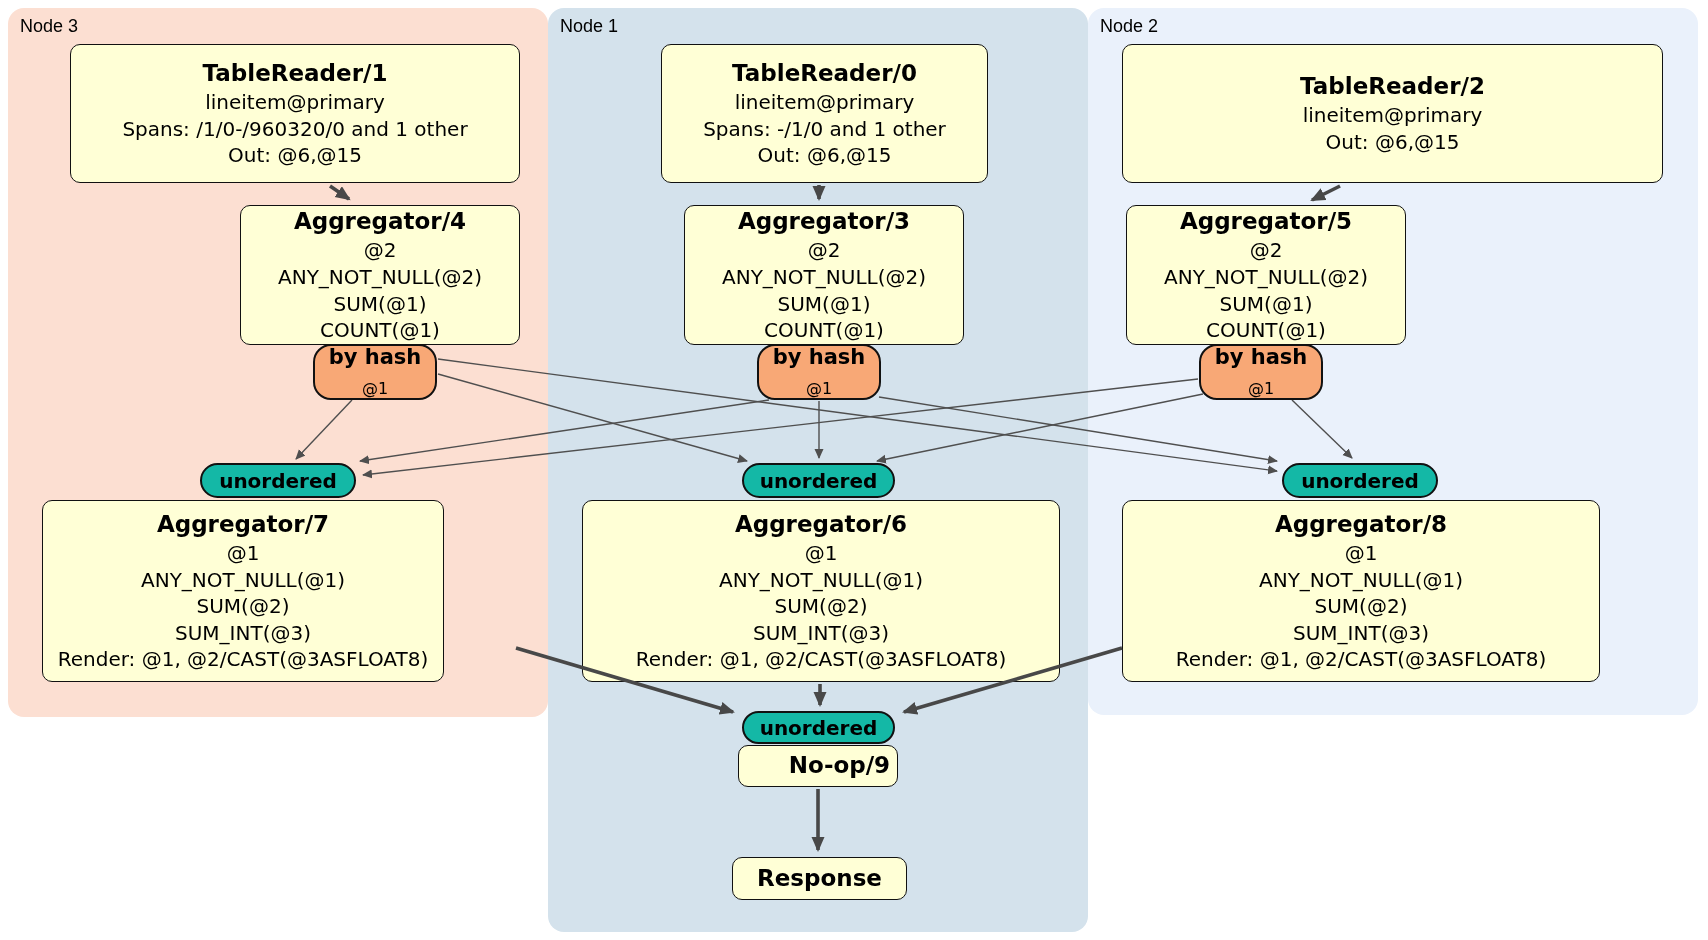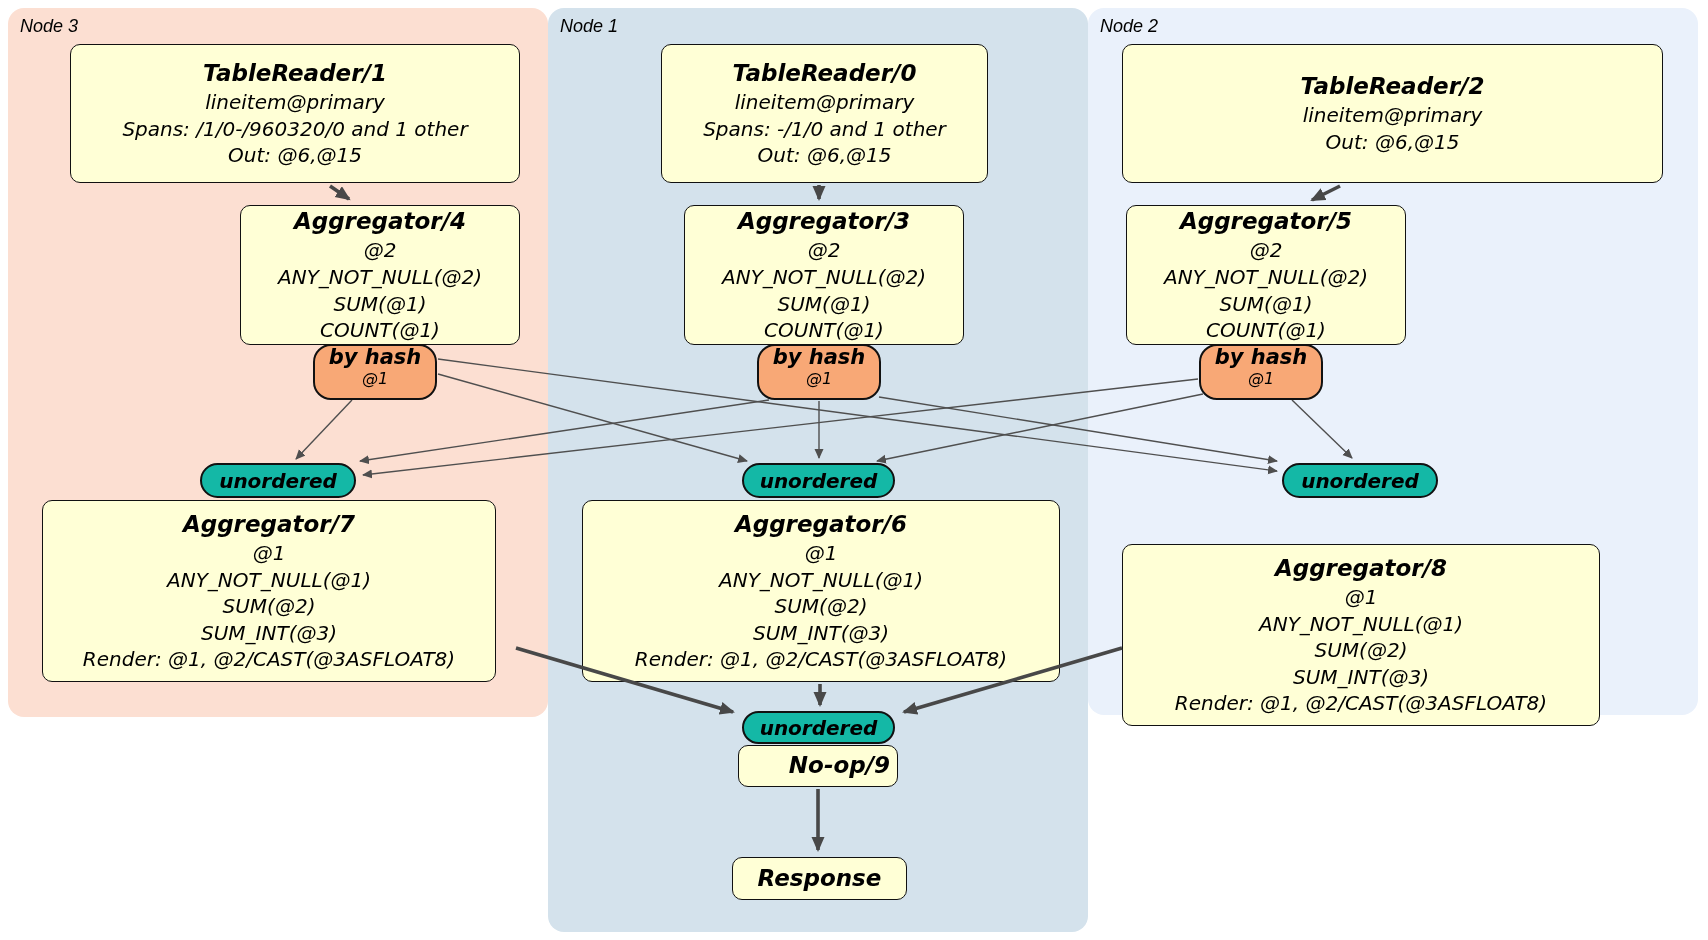--- a/index.html
+++ b/index.html
@@ -1,18 +1,18 @@
 <!DOCTYPE html>
 <html><head>
 <meta charset="utf-8">
 <style>
   html,body{margin:0;padding:0;background:#ffffff;}
   #canvas{
     position:relative;width:1708px;height:940px;overflow:hidden;
-    font-family:"DejaVu Sans",sans-serif;color:#000;background:#ffffff;font-style:italic;
+    font-family:"DejaVu Sans",sans-serif;color:#000;background:#ffffff;
   }
   .region{position:absolute;border-radius:16px;z-index:0;}
   #region-node3{left:8px;top:8px;width:540px;height:709px;background:#fcdfd2;}
   #region-node1{left:548px;top:8px;width:540px;height:924px;background:#d4e2ec;}
   #region-node2{left:1088px;top:8px;width:610px;height:707px;background:#eaf1fb;}
   .region-label{
     position:absolute;left:12px;top:8px;font-size:18px;color:#000;
     font-family:"Liberation Sans",sans-serif;
   }
   .pbox{
@@ -21,28 +21,28 @@
     text-align:center;z-index:1;box-sizing:border-box;
   }
   .btitle{font-weight:bold;font-size:23px;line-height:1.35;}
   .bline{font-size:20px;line-height:1.33;white-space:nowrap;}
   #tr1{left:70px;top:44px;width:450px;height:139px;}
   #tr0{left:661px;top:44px;width:327px;height:139px;}
   #tr2{left:1122px;top:44px;width:541px;height:139px;}
   #agg4{left:240px;top:205px;width:280px;height:140px;}
   #agg3{left:684px;top:205px;width:280px;height:140px;}
   #agg5{left:1126px;top:205px;width:280px;height:140px;}
-  #agg7{left:42px;top:500px;width:454px;height:182px;}
+  #agg7{left:42px;top:500px;width:402px;height:182px;}
   #agg6{left:582px;top:500px;width:478px;height:182px;}
-  #agg8{left:1122px;top:500px;width:478px;height:182px;margin-top:44px;}
+  #agg8{left:1122px;top:500px;width:478px;height:182px;}
   #noop{left:738px;top:745px;width:160px;height:42px;padding-left:43px;}
   #resp{left:732px;top:857px;width:175px;height:43px;}
   .router{
     position:absolute;background:#f8a876;border:2px solid #111;border-radius:18px;
-    display:flex;flex-direction:column;align-items:center;justify-content:flex-start;
+    display:flex;flex-direction:column;align-items:center;justify-content:space-between;
     z-index:3;box-sizing:border-box;
   }
   .router .rl{font-weight:bold;font-size:21px;line-height:1.05;}
   .router .rs{font-size:16px;line-height:1.05;margin-top:3px;}
   #byhash3{left:313px;top:344px;width:124px;height:56px;}
   #byhash1{left:757px;top:344px;width:124px;height:56px;}
   #byhash2{left:1199px;top:344px;width:124px;height:56px;}
   .sync{
     position:absolute;background:#14b8a6;border:2px solid #111;border-radius:18px;
     display:flex;align-items:center;justify-content:center;

